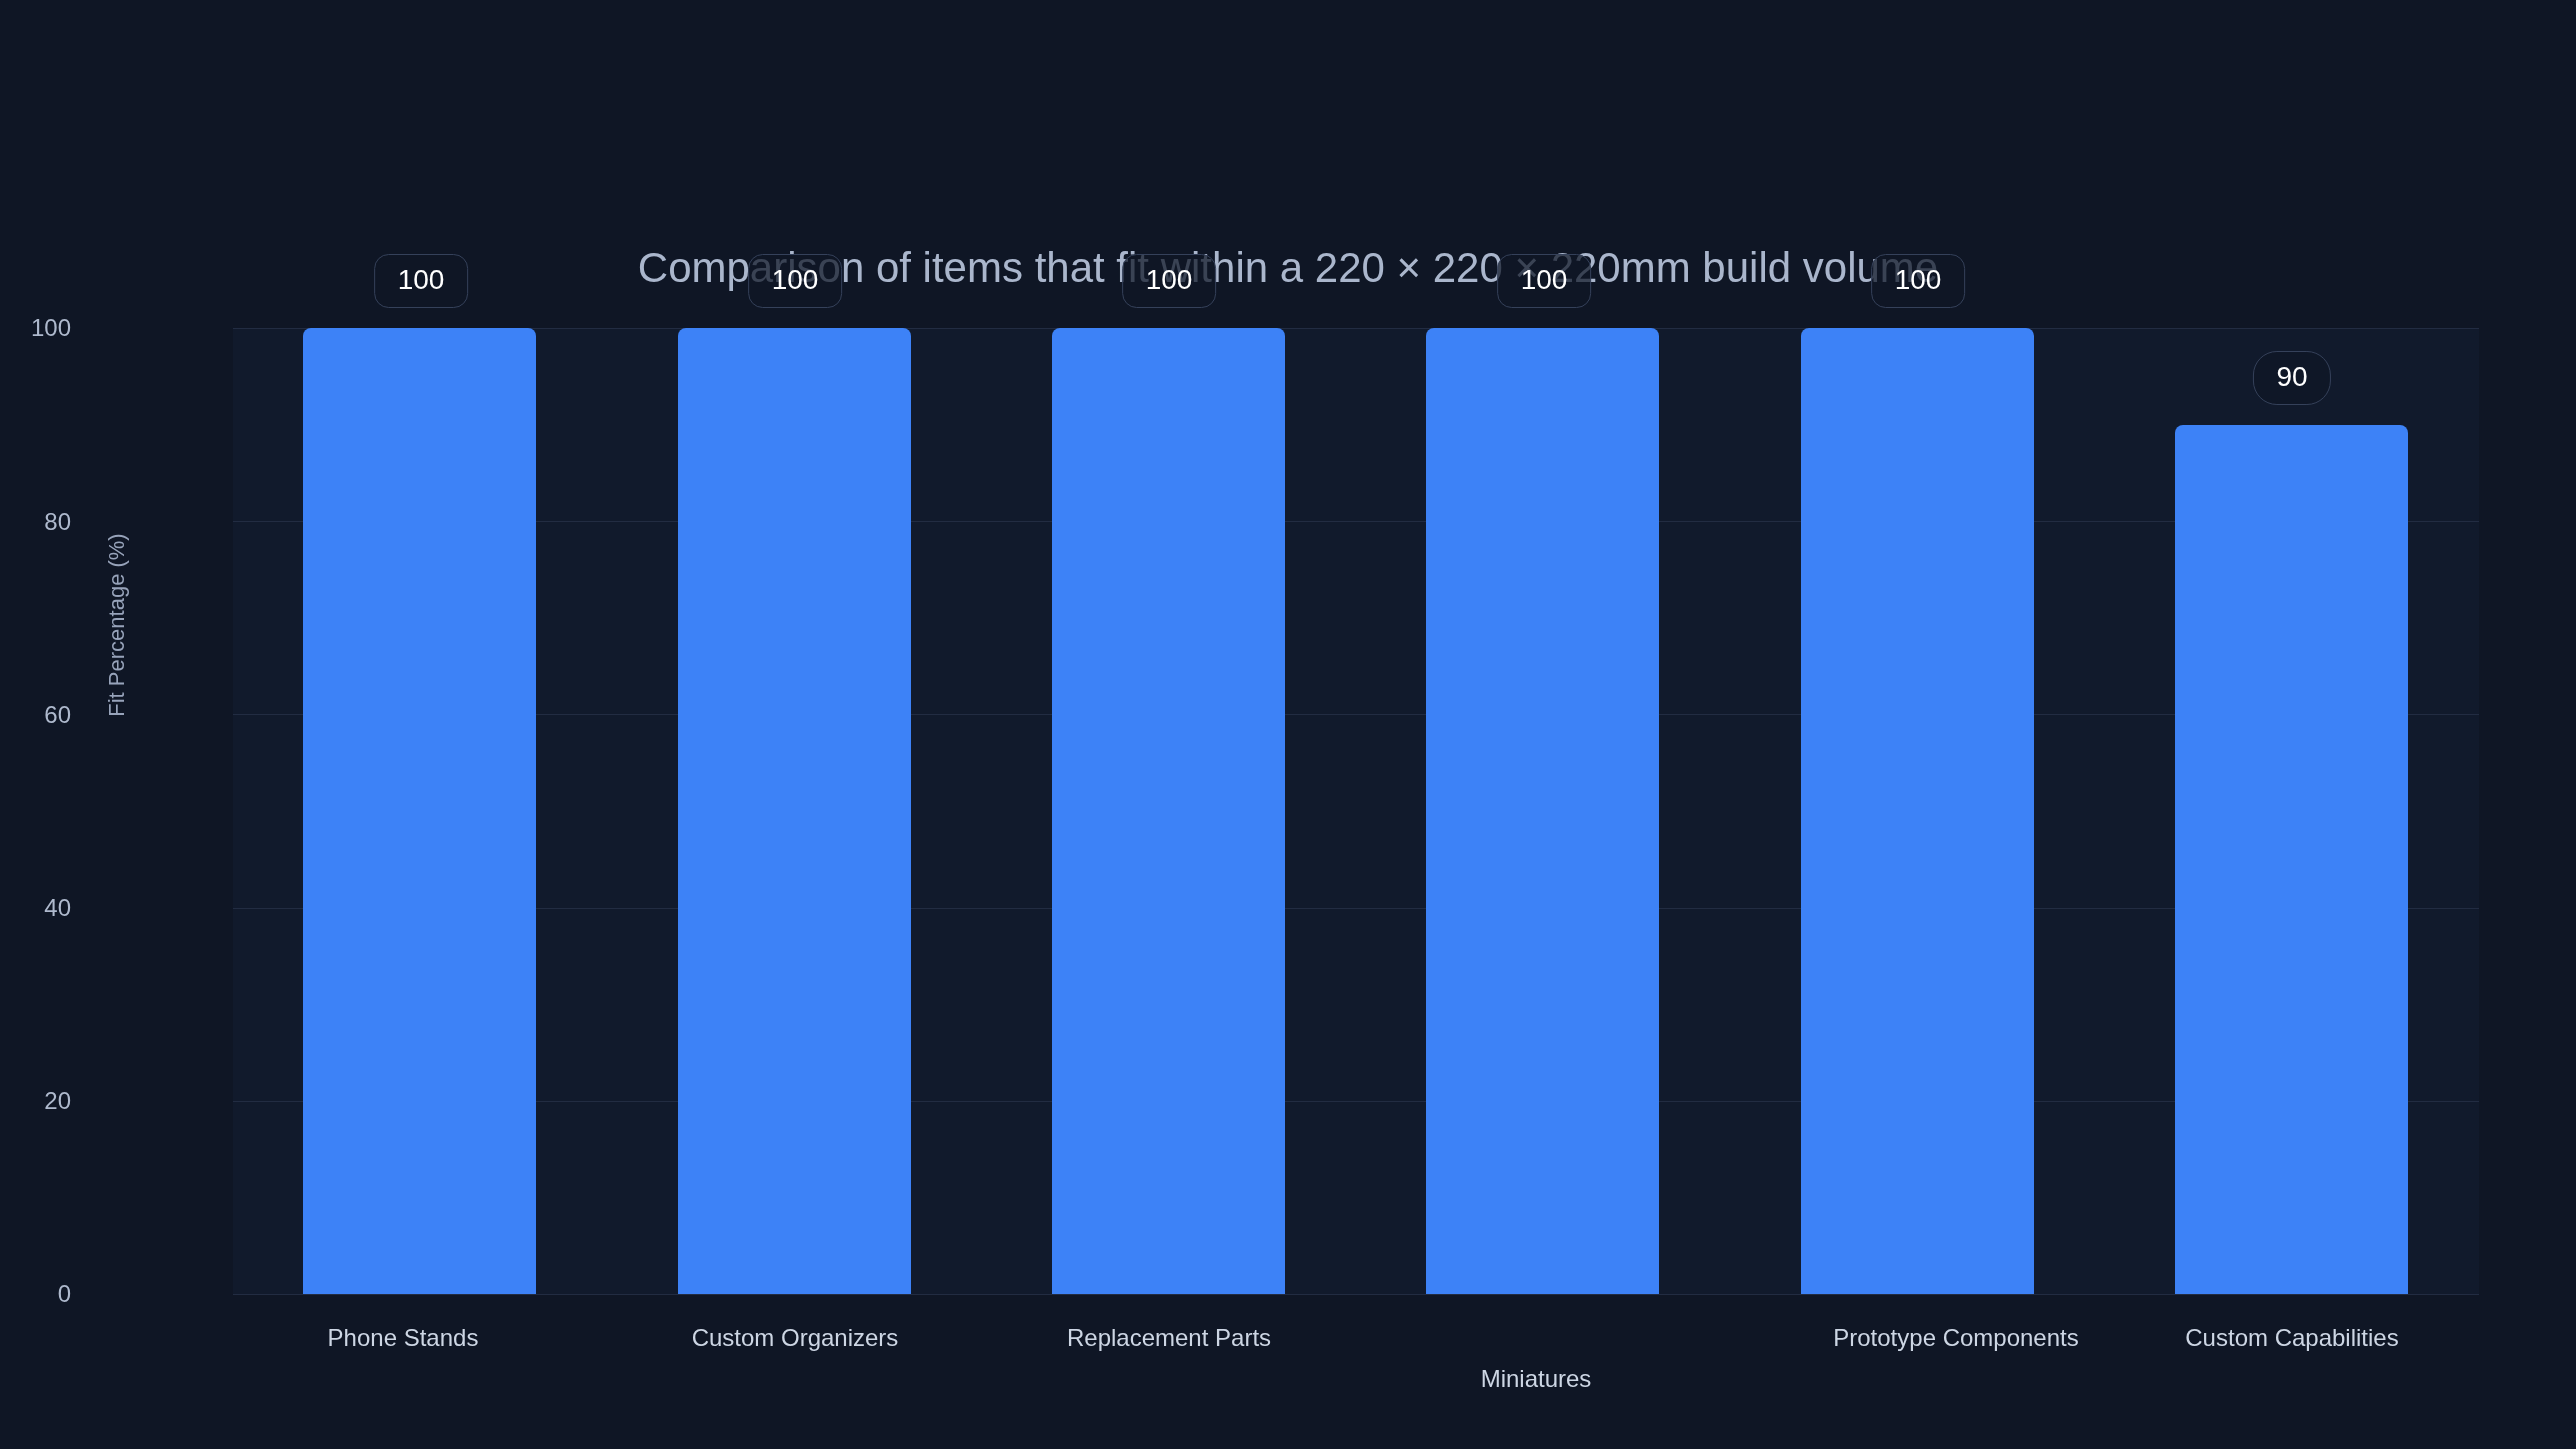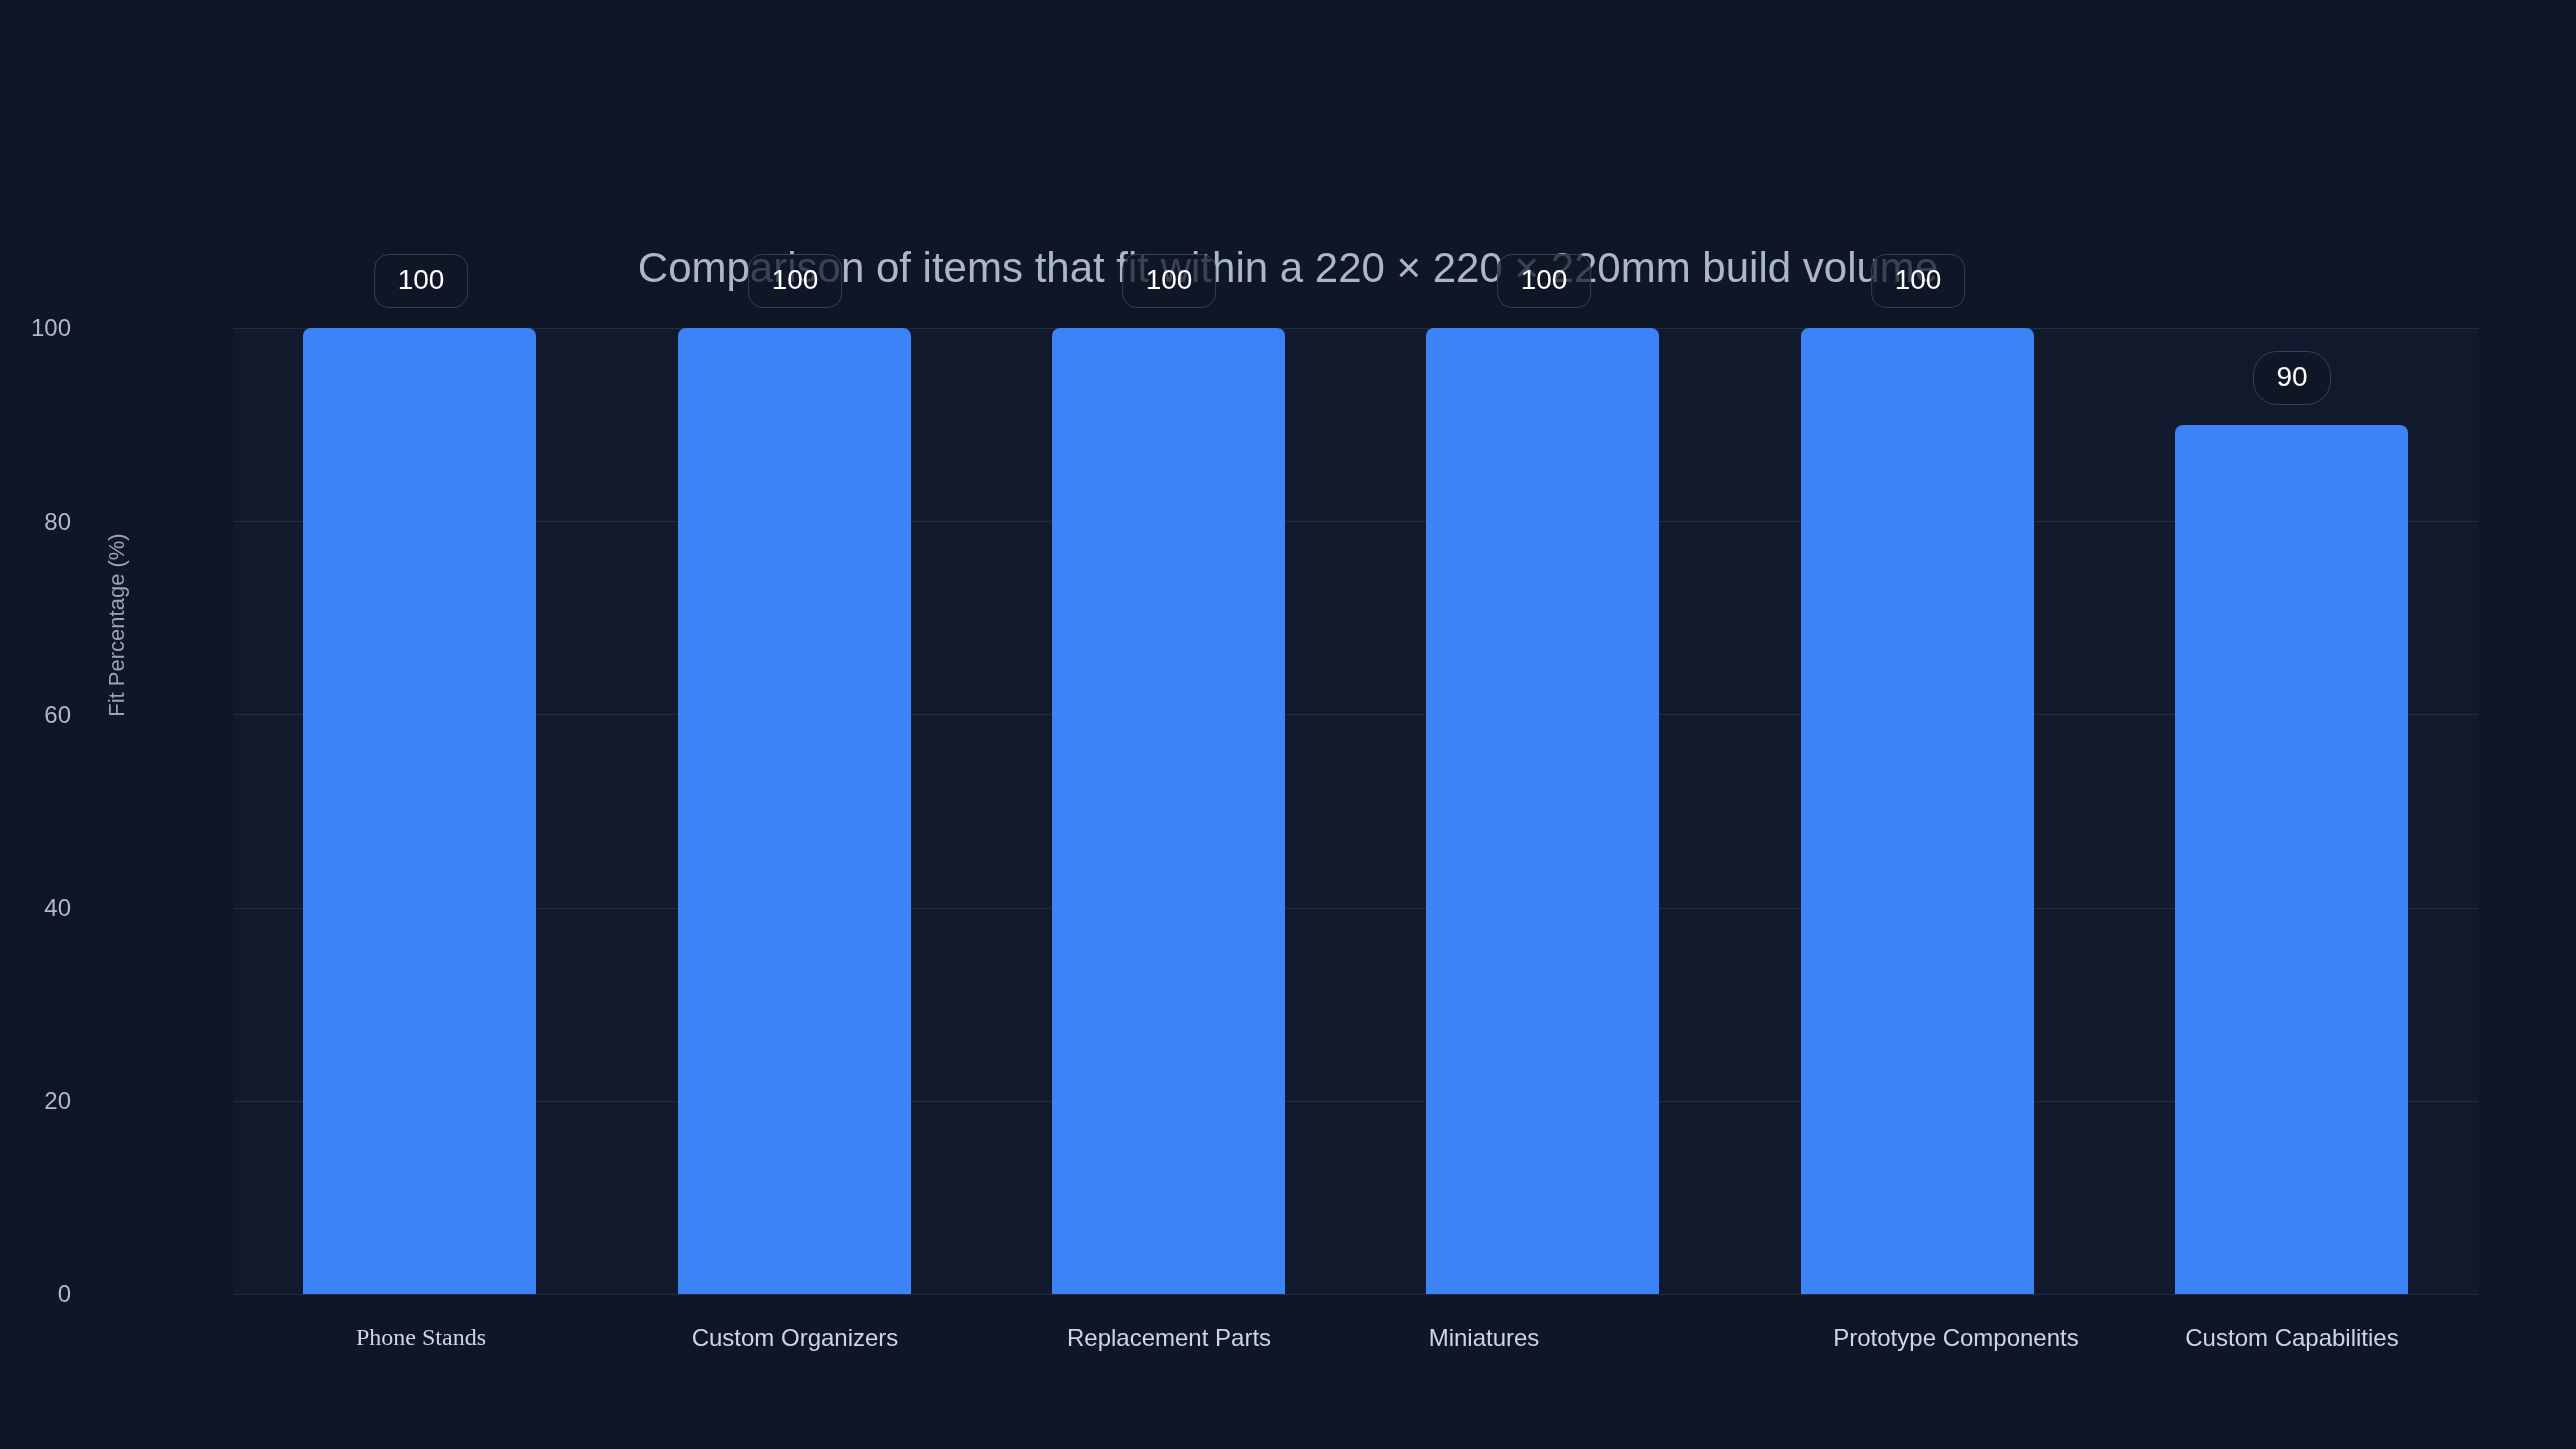--- a/index.html
+++ b/index.html
@@ -146,25 +146,25 @@
 
   <div id="dynamic-layer"></div>
 
 <div class="y-tick" style="top: 1294px;">0</div>
     <div class="y-tick" style="top: 1101px;">20</div>
     <div class="y-tick" style="top: 908px;">40</div>
     <div class="y-tick" style="top: 715px;">60</div>
     <div class="y-tick" style="top: 522px;">80</div>
     <div class="y-tick" style="top: 328px;">100</div>
     <div class="value-badge" style="left: 421px; top: 254px;">100</div>
-    <div class="x-label" style="left: 421px; font-family: Liberation Serif, serif;">Phone Stands</div>
+    <div class="x-label" style="left: 403px;">Phone Stands</div>
     <div class="value-badge" style="left: 795px; top: 254px;">100</div>
     <div class="x-label" style="left: 795px;">Custom Organizers</div>
     <div class="value-badge" style="left: 1169px; top: 254px;">100</div>
     <div class="x-label" style="left: 1169px;">Replacement Parts</div>
     <div class="value-badge" style="left: 1544px; top: 254px;">100</div>
-    <div class="x-label" style="left: 1484px;">Miniatures</div>
+    <div class="x-label" style="left: 1536px; margin-top: 41px;">Miniatures</div>
     <div class="value-badge" style="left: 1918px; top: 254px;">100</div>
     <div class="x-label" style="left: 1940px; margin-left: 16px;">Prototype Components</div>
     <div class="value-badge" style="left: 2292px; top: 351px; border-radius: 24px;">90</div>
     <div class="x-label" style="left: 2292px;">Custom Capabilities</div>
   </div>
 
 
 </body></html>

